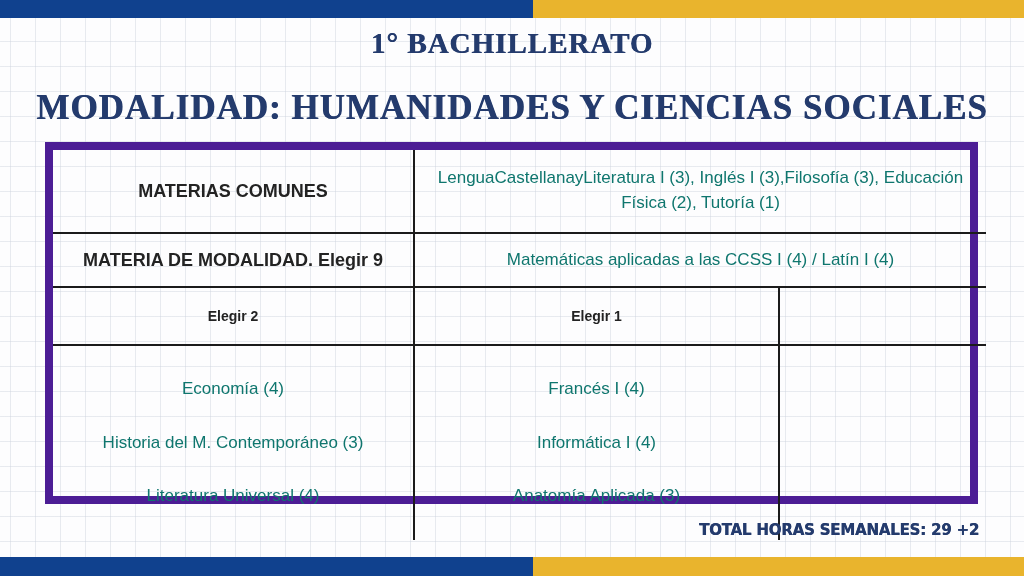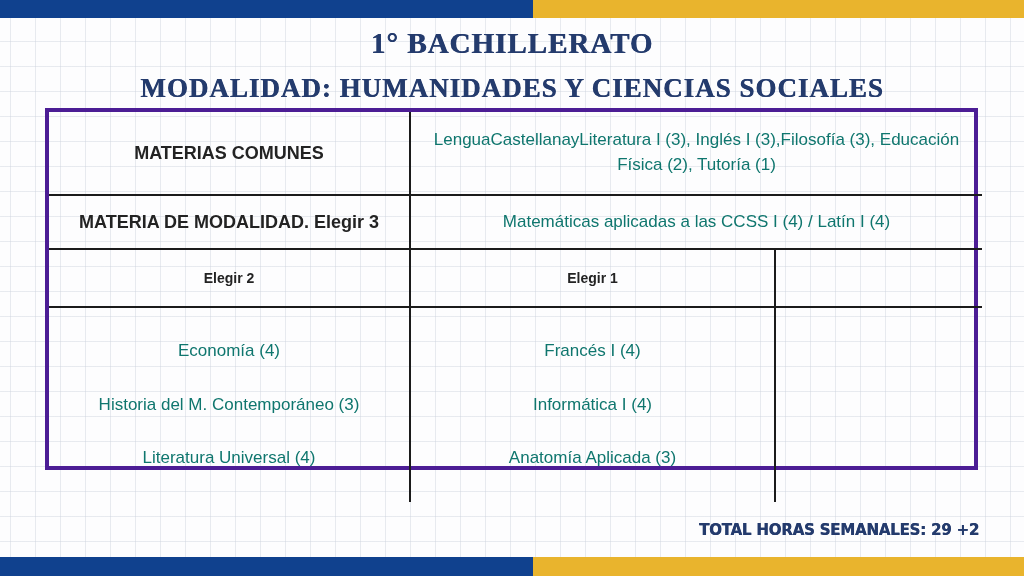--- a/index.html
+++ b/index.html
@@ -27,31 +27,31 @@
   .heading {
     position: absolute; left: 0; width: 1024px;
     text-align: center;
     color: #243b6d;
     font-family: Liberation Serif, serif;
     font-weight: 800;
     letter-spacing: 1px;
     text-shadow: 0.6px 0 0 #243b6d;
   }
   .heading.title { top: 27px; font-size: 29px; line-height: 33px; }
-  .heading.subtitle { top: 72px; font-size: 27px; line-height: 32px; }
+  .heading.subtitle { top: 92px; font-size: 35px; line-height: 32px; }
 
   
   .sched-table {
-    position: absolute; left: 45px; top: 108px;
+    position: absolute; left: 45px; top: 142px;
     width: 933px; height: 362px;
     box-sizing: border-box;
     display: grid;
     grid-template-columns: 362px 365px 206px;
     grid-template-rows: 84px 54px 58px 194px;
-    border: 4px solid #4c1d95;
+    border: 8px solid #4c1d95;
     background: transparent;
   }
   .cell {
     box-sizing: border-box;
     display: flex;
     flex-direction: column;
     align-items: center;
     justify-content: center;
     text-align: center;
     color: #0f766e;
@@ -89,21 +89,21 @@
 </div>
 
 <div class="heading title">1° BACHILLERATO</div>
 <div class="heading subtitle">MODALIDAD: HUMANIDADES Y CIENCIAS SOCIALES</div>
 
 <div class="sched-table">
 
   <div class="cell header b-r b-b">MATERIAS COMUNES</div>
   <div class="cell span2 b-b">LenguaCastellanayLiteratura I (3), Inglés I (3),Filosofía (3), Educación Física (2), Tutoría (1)</div>
 
-  <div class="cell header b-r b-b">MATERIA DE MODALIDAD. Elegir 3</div>
+  <div class="cell header b-r b-b">MATERIA DE MODALIDAD. Elegir 9</div>
   <div class="cell span2 b-b">Matemáticas aplicadas a las CCSS I (4) / Latín I (4)</div>
 
   <div class="cell small-header b-r b-b">Elegir 2</div>
   <div class="cell small-header b-r b-b">Elegir 1</div>
   <div class="cell b-b"></div>
 
   <div class="cell options b-r">
     <span class="opt-line">Economía (4)</span>
     <span class="opt-line">Historia del M. Contemporáneo (3)</span>
     <span class="opt-line">Literatura Universal (4)</span>

